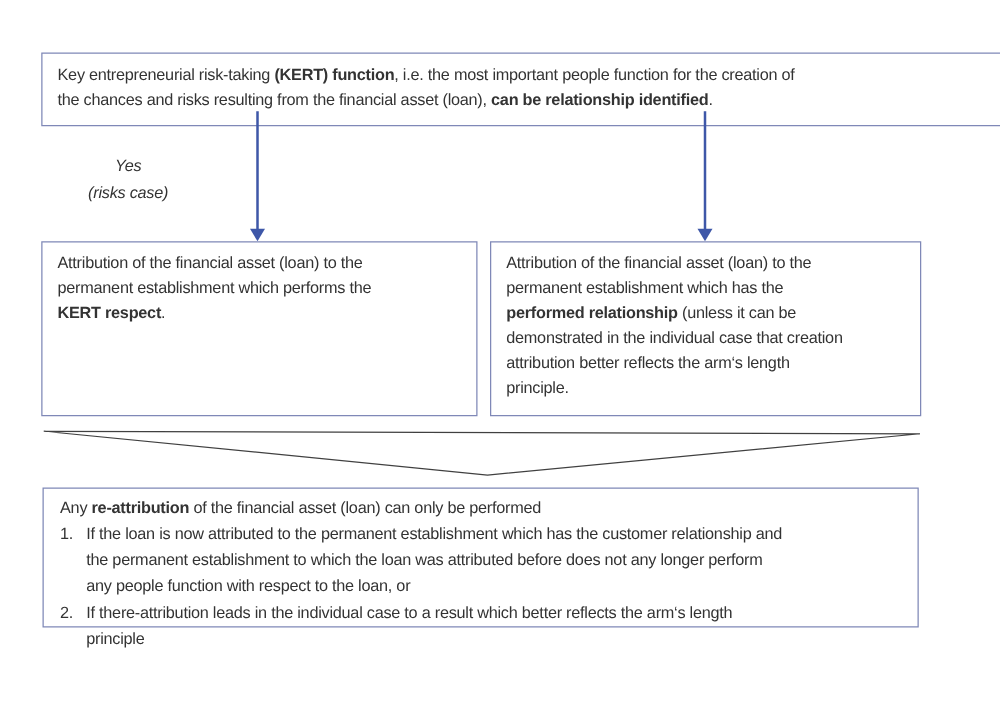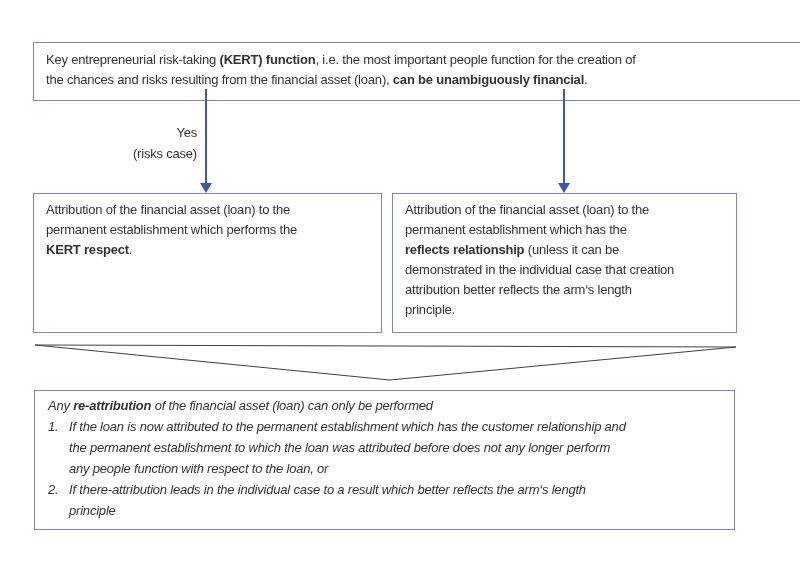--- a/index.html
+++ b/index.html
@@ -10,25 +10,25 @@
   }
   .box{
     position:absolute;background:#ffffff;border:1.5px solid var(--box_border,#7f88b7);
     box-sizing:border-box;
   }
   .rich{white-space:pre-wrap;line-height:20px;}
   b{font-weight:bold;}
   .top-box{left:33px;top:30px;width:768px;height:59px;padding:7px 12px 0 12px;margin-top:12px;}
   .left-box{left:33px;top:193px;width:349px;height:140px;padding:6px 12px 0 12px;}
   .right-box{left:392px;top:193px;width:345px;height:140px;padding:6px 12px 0 12px;}
-  .bottom-box{left:34px;top:390px;width:701px;height:140px;padding:4px 12px 0 13px;font-style:italic;}
+  .bottom-box{left:34px;top:390px;width:701px;height:112px;padding:4px 12px 0 13px;}
   .bottom-box .rich{line-height:21px;}
 
   .branch-label{position:absolute;line-height:21px;}
-  .label-yes{left:40px;top:122px;width:157px;text-align:right;}
+  .label-yes{left:24px;top:122px;width:157px;text-align:center;font-style:italic;}
   .label-no{left:578px;top:122px;text-align:left;}
 
   .arrow{position:absolute;width:12px;}
   .arrow-yes{left:200px;top:89px;height:104px;}
   .arrow-no{left:558px;top:89px;height:104px;}
   .arrow-line{position:absolute;left:5px;top:0;width:2px;height:95px;background:var(--arrow,#3e57a8);}
   .arrow-head{
     position:absolute;left:0;top:94px;width:0;height:0;
     border-left:6px solid transparent;border-right:6px solid transparent;
     border-top:10px solid var(--arrow,#3e57a8);
@@ -42,21 +42,21 @@
   .onum{flex:0 0 21px;width:21px;line-height:21px;}
   .otext{flex:1;white-space:pre-wrap;line-height:21px;}
 </style>
 </head>
 <body>
 
 <div class="canvas">
 
   <div class="box top-box">
     <div class="rich"><span>Key entrepreneurial risk-taking </span><b>(KERT) function</b><span>, i.e. the most important people function for the creation of
-the chances and risks resulting from the financial asset (loan), </span><b>can be unambiguously financial</b><span>.</span></div>
+the chances and risks resulting from the financial asset (loan), </span><b>can be relationship identified</b><span>.</span></div>
   </div>
 
   <div class="branch-label label-yes">
     <div>Yes</div>
     <div>(risks case)</div>
   </div>
 
   <div class="branch-label label-no">
   </div>
 
@@ -72,21 +72,21 @@
 
   <div class="box left-box">
     <div class="rich"><span>Attribution of the financial asset (loan) to the
 permanent establishment which performs the
 </span><b>KERT respect</b><span>.</span></div>
   </div>
 
   <div class="box right-box">
     <div class="rich"><span>Attribution of the financial asset (loan) to the
 permanent establishment which has the
-</span><b>reflects relationship</b><span> (unless it can be
+</span><b>performed relationship</b><span> (unless it can be
 demonstrated in the individual case that creation
 attribution better reflects the arm‘s length
 principle.</span></div>
   </div>
 
   <svg class="funnel" viewBox="0 0 704 40" preserveAspectRatio="none">
     <polygon points="2,3 703,5 357,38"></polygon>
   </svg>
 
   <div class="box bottom-box">

